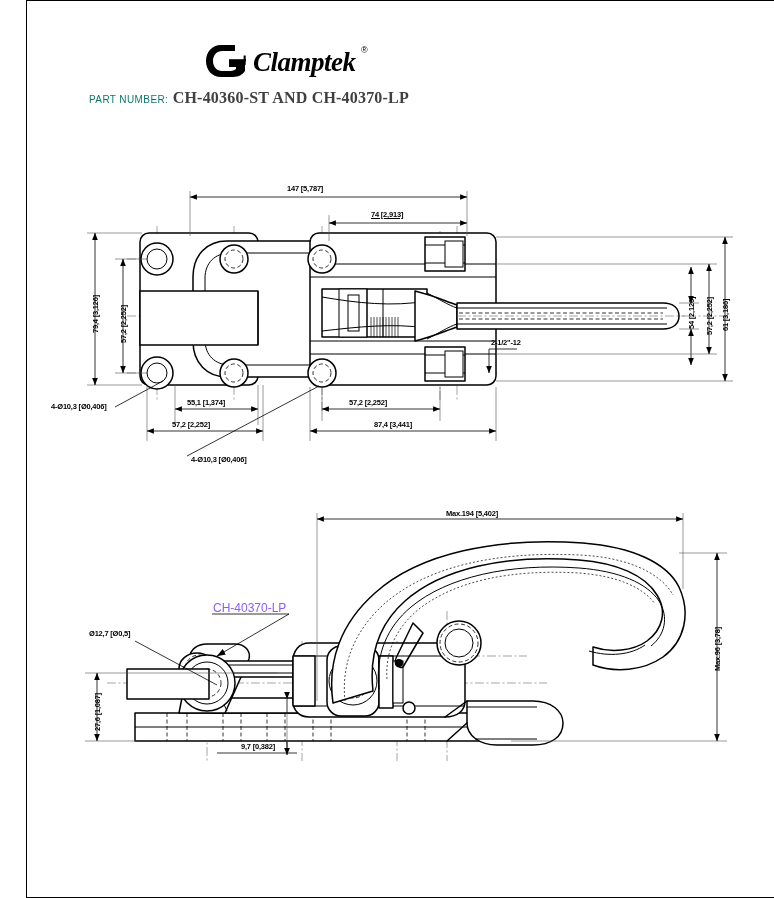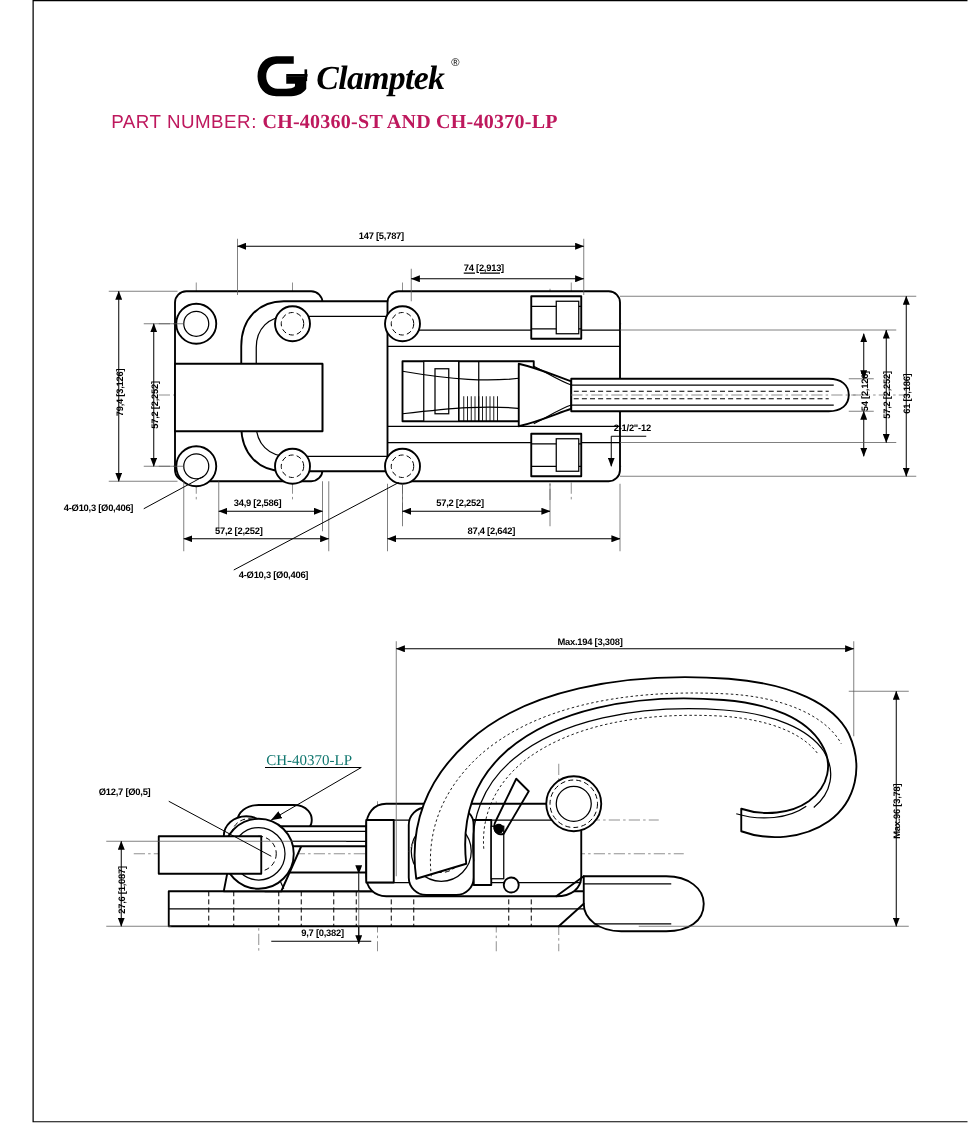--- a/index.html
+++ b/index.html
@@ -4,26 +4,26 @@
 <style>
   html,body{margin:0;padding:0;background:#ffffff;}
   body{font-family:"Liberation Sans",sans-serif;}
   #page{position:relative;width:774px;height:898px;background:#fff;box-sizing:border-box;border:1px solid #000;overflow:hidden;margin-left:26px;}
   
   #logo-row{position:absolute;left:178px;top:40px;width:200px;height:48px;}
   #logo-mark{position:absolute;left:0;top:2px;width:44px;height:36px;}
   #logo-word{position:absolute;left:48px;top:6px;font-family:"Liberation Serif",serif;font-weight:bold;font-style:italic;font-size:27px;letter-spacing:-0.5px;color:#000;white-space:nowrap;}
   #logo-reg{position:absolute;left:156px;top:4px;font-size:9px;color:#000;}
   #part-number-row{position:absolute;left:62px;top:88px;height:20px;white-space:nowrap;}
-  #pn-label{font-family:"Liberation Sans",sans-serif;font-size:15px;letter-spacing:.4px;color:#be185d;}
-  #pn-value{font-family:"Liberation Serif",serif;font-weight:bold;font-size:16px;letter-spacing:.2px;color:#be185d;}
+  #pn-label{font-family:"Liberation Sans",sans-serif;font-size:10px;letter-spacing:.4px;color:#0f766e;}
+  #pn-value{font-family:"Liberation Serif",serif;font-weight:bold;font-size:16px;letter-spacing:.2px;color:#404040;}
   
   .dim{position:absolute;font-family:"Liberation Sans",sans-serif;font-size:7.5px;font-weight:bold;color:#000;white-space:nowrap;letter-spacing:-0.2px;}
   .dim.v{transform-origin:0 0;transform:rotate(-90deg);}
-  .tag-big{position:absolute;font-family:Liberation Serif, serif;font-size:12px;color:#0f766e;white-space:nowrap;}
+  .tag-big{position:absolute;font-family:Liberation Sans, sans-serif;font-size:12px;color:#8b5cf6;white-space:nowrap;}
   svg{display:block;}
   #dwg{position:absolute;left:0;top:0;width:774px;height:898px;}
 </style>
 </head>
 <body>
 
 <div id="page">
 
   <div id="logo-row">
     <svg id="logo-mark" viewBox="0 0 44 36">
@@ -318,28 +318,28 @@
   </svg>
 
   <div class="dim" style="left:260px;top:183px;">147 [5,787]</div>
   <div class="dim" style="left:344px;top:209px;text-decoration:underline;">74 [2,913]</div>
   <div class="dim v" style="left:64px;top:332px;">79,4 [3,126]</div>
   <div class="dim v" style="left:92px;top:342px;">57,2 [2,252]</div>
   <div class="dim v" style="left:660px;top:328px;">54 [2,126]</div>
   <div class="dim v" style="left:678px;top:334px;">57,2 [2,252]</div>
   <div class="dim v" style="left:694px;top:330px;">61 [3,186]</div>
   <div class="dim" style="left:24px;top:401px;">4-Ø10,3 [Ø0,406]</div>
-  <div class="dim" style="left:160px;top:397px;">34,9 [2,586]</div>
+  <div class="dim" style="left:160px;top:397px;">55,1 [1,374]</div>
   <div class="dim" style="left:145px;top:419px;">57,2 [2,252]</div>
   <div class="dim" style="left:322px;top:397px;">57,2 [2,252]</div>
-  <div class="dim" style="left:347px;top:419px;">87,4 [2,642]</div>
+  <div class="dim" style="left:347px;top:419px;">87,4 [3,441]</div>
   <div class="dim" style="left:464px;top:337px;">2-1/2"-12</div>
   <div class="dim" style="left:164px;top:454px;">4-Ø10,3 [Ø0,406]</div>
 
-  <div class="dim" style="left:419px;top:508px;">Max.194 [3,308]</div>
+  <div class="dim" style="left:419px;top:508px;">Max.194 [5,402]</div>
   <div class="dim v" style="left:686px;top:670px;">Max.96 [3,78]</div>
-  <div class="dim" style="left:52px;top:628px;">Ø12,7 [Ø0,5]</div>
+  <div class="dim" style="left:62px;top:628px;">Ø12,7 [Ø0,5]</div>
   <div class="dim v" style="left:66px;top:730px;">27,6 [1,087]</div>
   <div class="dim" style="left:214px;top:741px;text-align:center;">9,7 [0,382]</div>
 
   <div class="tag-big" style="left:186px;top:600px;">CH-40370-LP</div>
 
 </div>
 
 </body></html>

